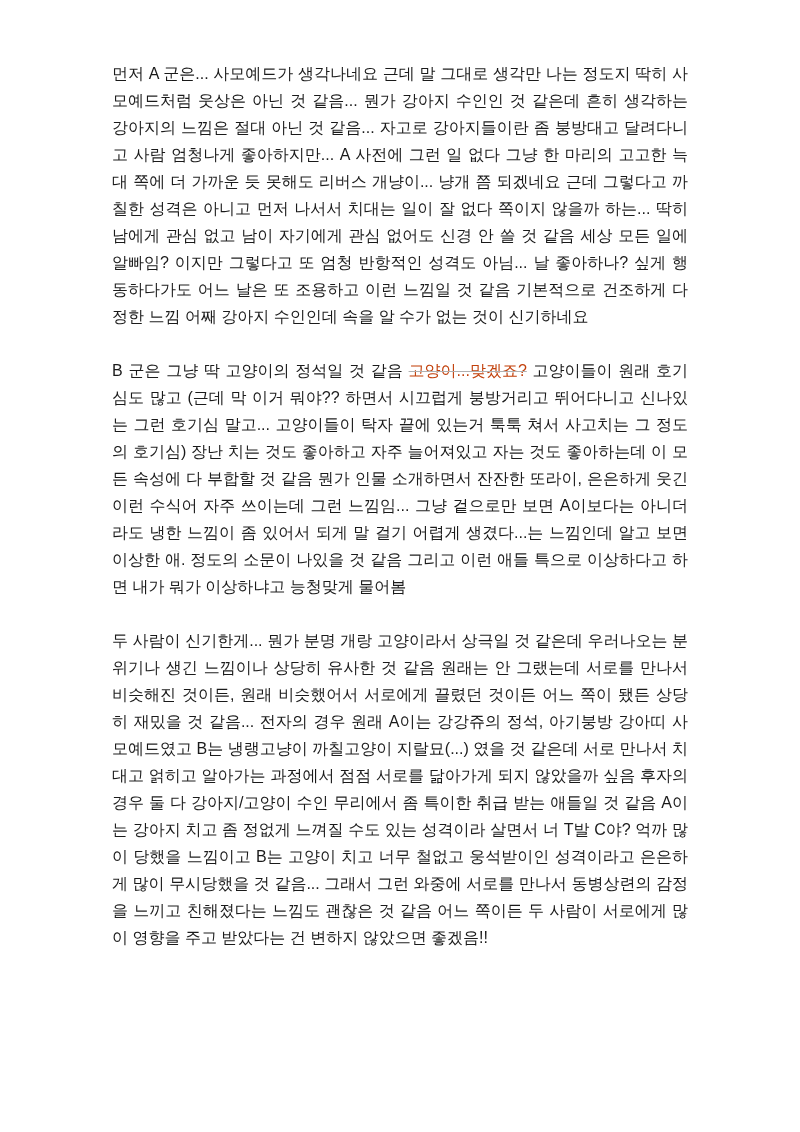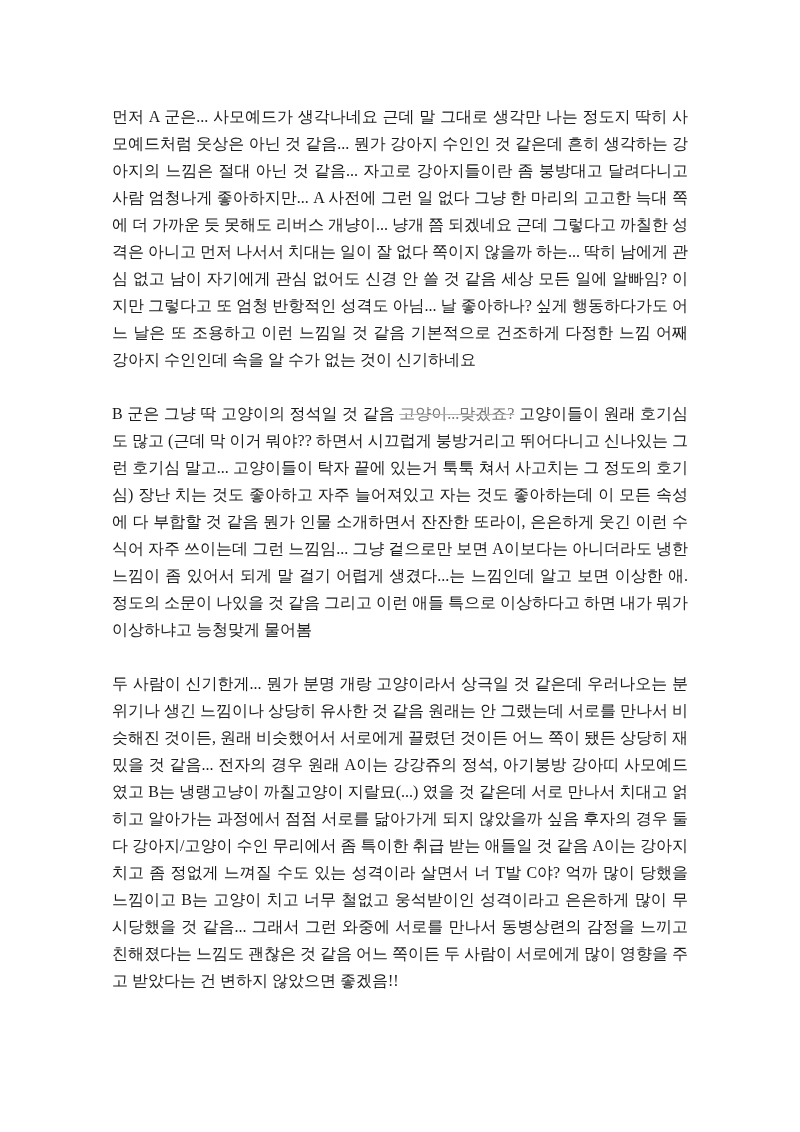--- a/index.html
+++ b/index.html
@@ -10,35 +10,35 @@
   body {
     width: 800px;
     height: 1132px;
     overflow: hidden;
   }
   .page {
     box-sizing: border-box;
     width: 800px;
     height: 1132px;
     background: #ffffff;
-    padding: 103px 112px 0 112px;
-    font-family: Liberation Serif, serif;
+    padding: 60px 112px 0 112px;
+    font-family: Liberation Sans, sans-serif;
     color: #1a1a1a;
   }
   .para {
     margin: 0 0 27px 0;
     font-size: 16px;
     line-height: 27px;
     text-align: justify;
     text-align-last: left;
     word-break: normal;
     letter-spacing: 0px;
   }
   .strike {
-    color: #737373;
+    color: #c2410c;
     text-decoration: line-through;
     text-decoration-color: #b0b0b0;
   }
 </style>
 </head>
 <body>
 
 <div class="page">
 
   <p class="para">먼저 A 군은... 사모예드가 생각나네요 근데 말 그대로 생각만 나는 정도지 딱히 사모예드처럼 웃상은 아닌 것 같음... 뭔가 강아지 수인인 것 같은데 흔히 생각하는 강아지의 느낌은 절대 아닌 것 같음... 자고로 강아지들이란 좀 붕방대고 달려다니고 사람 엄청나게 좋아하지만... A 사전에 그런 일 없다 그냥 한 마리의 고고한 늑대 쪽에 더 가까운 듯 못해도 리버스 개냥이... 냥개 쯤 되겠네요 근데 그렇다고 까칠한 성격은 아니고 먼저 나서서 치대는 일이 잘 없다 쪽이지 않을까 하는... 딱히 남에게 관심 없고 남이 자기에게 관심 없어도 신경 안 쓸 것 같음 세상 모든 일에 알빠임? 이지만 그렇다고 또 엄청 반항적인 성격도 아님... 날 좋아하나? 싶게 행동하다가도 어느 날은 또 조용하고 이런 느낌일 것 같음 기본적으로 건조하게 다정한 느낌 어째 강아지 수인인데 속을 알 수가 없는 것이 신기하네요</p>

